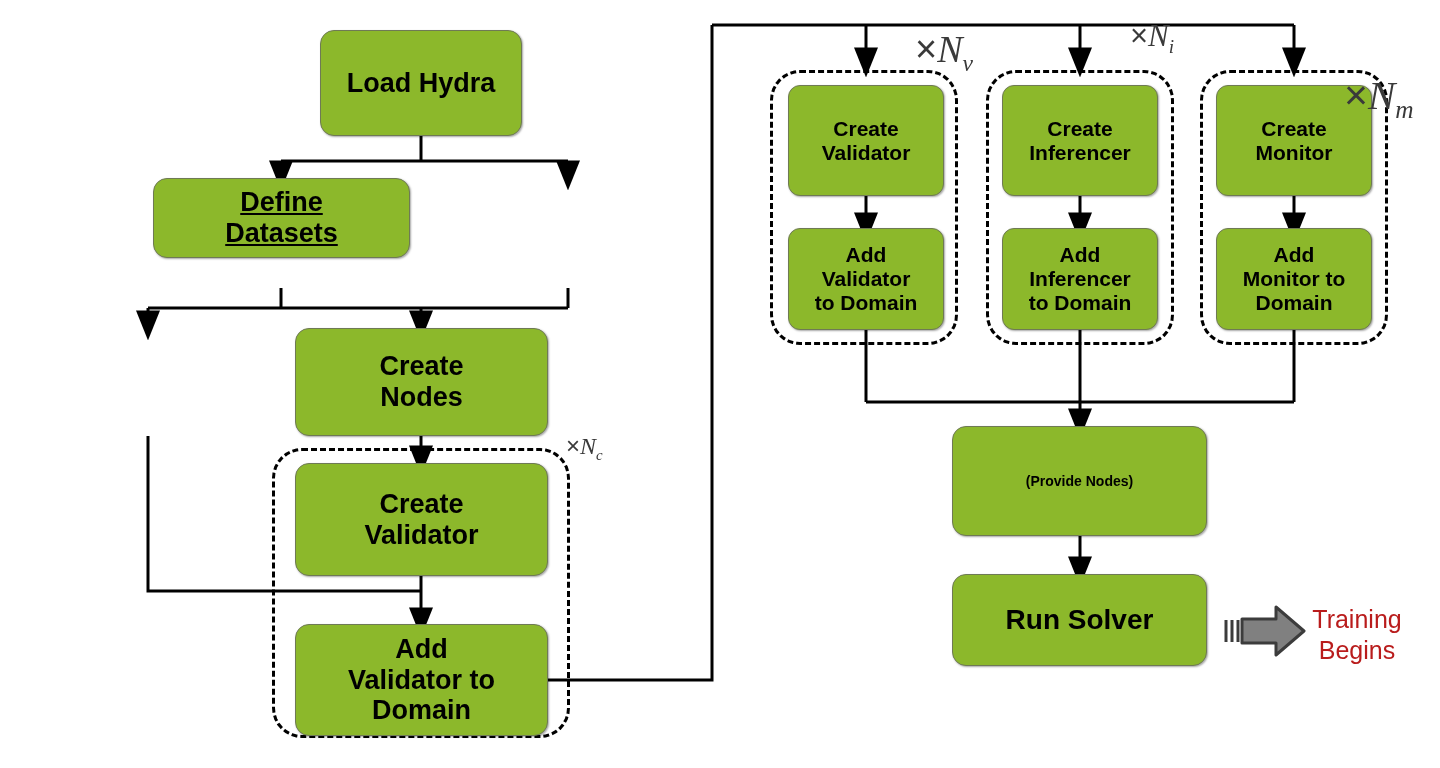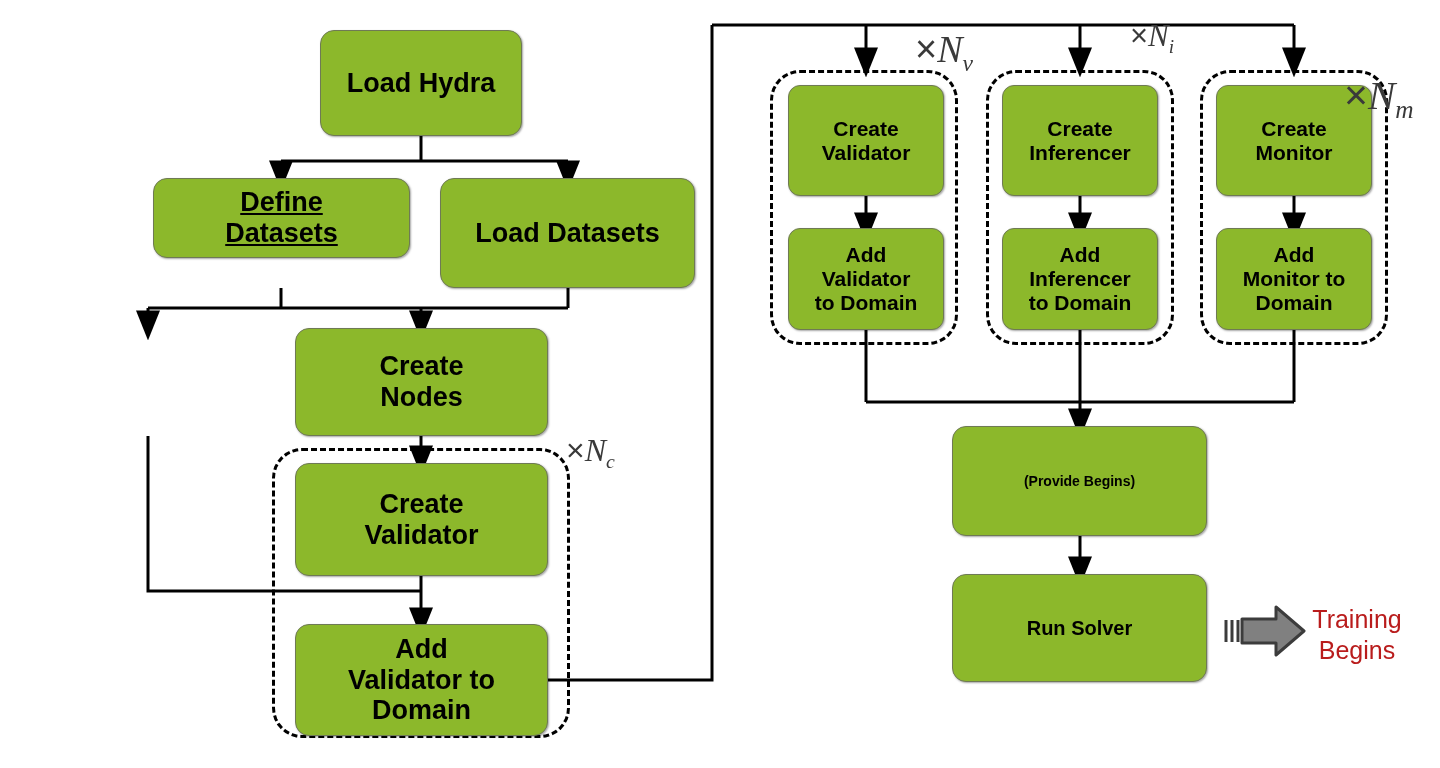--- a/index.html
+++ b/index.html
@@ -133,21 +133,21 @@
 
       <path d="M1080,536 L1080,572" marker-end="url(#ah)"></path>
     </g>
   </svg>
 
   <div class="group-dashed" style="left:272px; top:448px; width:298px; height:290px;"></div>
   <div class="group-dashed" style="left:770px; top:70px; width:188px; height:275px;"></div>
   <div class="group-dashed" style="left:986px; top:70px; width:188px; height:275px;"></div>
   <div class="group-dashed" style="left:1200px; top:70px; width:188px; height:275px;"></div>
 
-  <div class="rep-label" style="left:566px; top:432px; font-size:32px;">
+  <div class="rep-label" style="left:566px; top:432px; font-size:24px;">
     <span class="times">×</span><span>N</span><sub>c</sub>
   </div>
 
   <div class="rep-label" style="left:915px; top:27px; font-size:38px;">
     <span class="times">×</span><span>N</span><sub>v</sub>
   </div>
 
   <div class="rep-label" style="left:1130px; top:18px; font-size:31px;">
     <span class="times">×</span><span>N</span><sub>i</sub>
   </div>
@@ -158,23 +158,20 @@
 
   <div class="node" style="left:320px; top:30px; width:202px; height:106px; font-size:27px;">
     <span class="title">Load Hydra</span>
   </div>
 
   <div class="node" style="left:153px; top:178px; width:257px; height:80px; font-size:27px;text-decoration:underline;">
     <span>Define</span>
     <span>Datasets</span>
   </div>
 
-  <div class="node" style="left:440px; top:178px; width:255px; height:110px; font-size:27px;">
-    <span class="title">Load Datasets</span>
-  </div>
 
 
   <div class="node" style="left:295px; top:328px; width:253px; height:108px; font-size:27px;">
     <span>Create</span>
     <span>Nodes</span>
   </div>
 
   <div class="node" style="left:295px; top:463px; width:253px; height:113px; font-size:27px;">
     <span>Create</span>
     <span>Validator</span>
@@ -213,24 +210,24 @@
     <span>Monitor</span>
   </div>
 
   <div class="node" style="left:1216px; top:228px; width:156px; height:102px; font-size:21px; border-radius:12px;">
     <span>Add</span>
     <span>Monitor to</span>
     <span>Domain</span>
   </div>
 
   <div class="node" style="left:952px; top:426px; width:255px; height:110px; font-size:28px;">
-    <span class="subtitle">(Provide Begins)</span>
-  </div>
-
-  <div class="node" style="left:952px; top:574px; width:255px; height:108px; font-size:20px;">
+    <span class="subtitle">(Provide Nodes)</span>
+  </div>
+
+  <div class="node" style="left:952px; top:574px; width:255px; height:92px; font-size:28px;">
     <span class="title">Run Solver</span>
   </div>
 
   <svg class="fat-arrow" style="left:1222px; top:602px;" width="86" height="58" viewBox="0 0 86 58" xmlns="http://www.w3.org/2000/svg">
     <path d="M4,18 L4,40 M10,18 L10,40 M16,18 L16,40" stroke="#3C3C3C" stroke-width="3" fill="none"></path>
     <path d="M20,17 L54,17 L54,5 L82,29 L54,53 L54,41 L20,41 Z" fill="#808080" stroke="#3C3C3C" stroke-width="3" stroke-linejoin="round"></path>
   </svg>
 
   <div class="plain-text" style="left:1292px; top:604px; width:130px; font-size:25px;">
     <div>Training</div>

